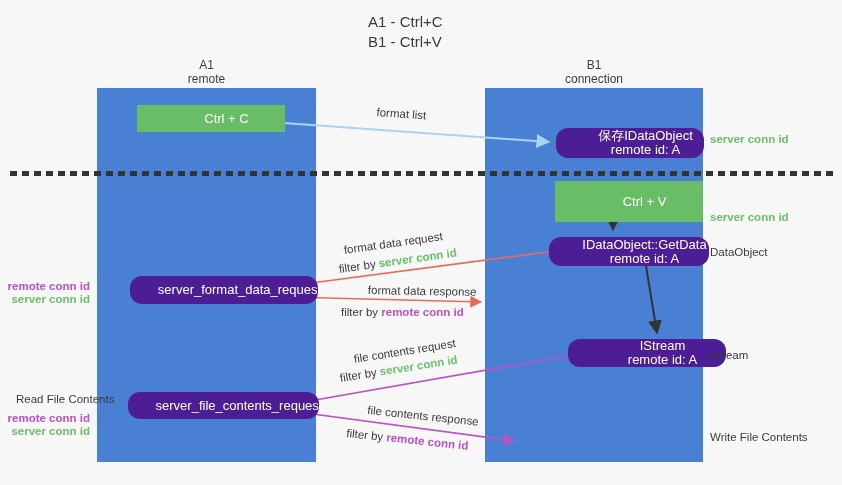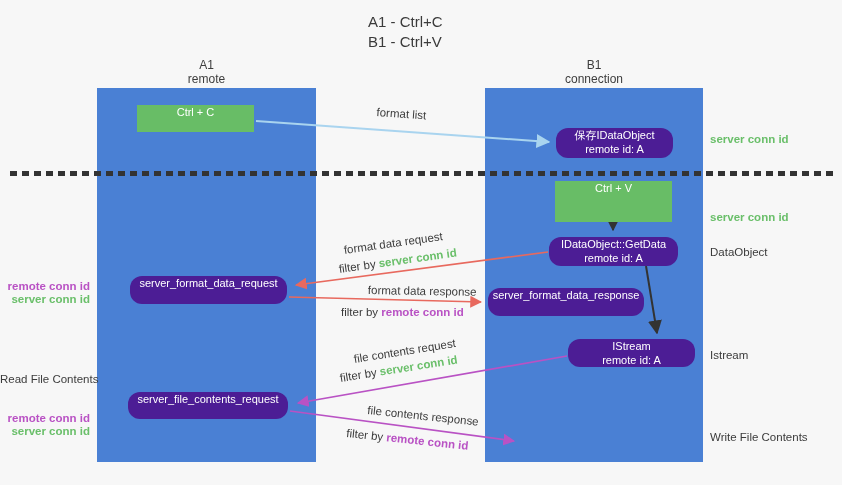--- a/index.html
+++ b/index.html
@@ -9,22 +9,22 @@
   }
   .title{ position:absolute; left:368px; top:12px; font-size:15px; line-height:20px; color:#3b3b3b;}
   .col{ position:absolute; top:88px; height:374px; background:#4a80d4;}
   .col-left{ left:97px; width:219px;}
   .col-right{ left:485px; width:218px;}
   .col-header{ position:absolute; top:58px; text-align:center; font-size:12px; line-height:14px; color:#3d3d3d;}
   .col-header.left{ left:97px; width:219px;}
   .col-header.right{ left:485px; width:218px;}
   .dashed{ position:absolute; left:10px; top:171px; width:826px; height:5px;
     background:repeating-linear-gradient(90deg,#333 0,#333 7px,transparent 7px,transparent 12px);}
-  .node{ position:absolute; display:flex; flex-direction:column; align-items:center; justify-content:flex-start;
-    color:#fff; font-size:11px; line-height:14px; text-align:center;}
+  .node{ position:absolute; display:flex; flex-direction:column; align-items:center; justify-content:center;
+    color:#fff; font-size:13px; line-height:14px; text-align:center;padding-left:31px;}
   .green{ background:#68bd66;}
   .orange{ background:#4c1d95;border-radius:12px;}
   .alabel{ position:absolute; font-size:11.5px; color:#3d3d3d; white-space:nowrap; transform-origin:left top;}
   .side{ position:absolute; font-size:11.5px; white-space:nowrap;}
   .side.rt{ left:710px;}
   .side.lt{ left:0; width:90px; text-align:right;}
   .g{ color:#6abf6a; font-weight:bold;}
   .p{ color:#b952c4; font-weight:bold;}
   .dk{ color:#3b3b3b;}
   svg.arrows{ position:absolute; left:0; top:0; pointer-events:none;}
@@ -97,23 +97,20 @@
 
   <div class="node orange" style="left:568px; top:339px; width:127px; height:28px;">
     <span>IStream</span>
     <span>remote id: A</span>
   </div>
 
   <div class="node orange" style="left:130px; top:276px; width:157px; height:28px;">
     <span>server_format_data_request</span>
   </div>
 
-  <div class="node orange" style="left:488px; top:288px; width:156px; height:28px;">
-    <span>server_format_data_response</span>
-  </div>
 
   <div class="node orange" style="left:128px; top:392px; width:160px; height:27px;">
     <span>server_file_contents_request</span>
   </div>
 
 
   <div class="alabel" style="left:377px; top:106px; transform:rotate(4deg);">format list</div>
 
   <div class="alabel" style="left:343px; top:244px; transform:rotate(-8deg);">format data request</div>
   <div class="alabel" style="left:338px; top:263px; transform:rotate(-8deg);">
@@ -136,17 +133,17 @@
   </div>
 
   <div class="side rt g" style="top:133px;">server conn id</div>
   <div class="side rt g" style="top:211px;">server conn id</div>
   <div class="side rt dk" style="top:246px;">DataObject</div>
   <div class="side rt dk" style="top:349px;">Istream</div>
   <div class="side rt dk" style="top:431px;">Write File Contents</div>
 
   <div class="side lt p" style="top:280px;">remote conn id</div>
   <div class="side lt g" style="top:293px;">server conn id</div>
-  <div class="side lt dk" style="top:373px;">Read File Contents</div>
+  <div class="side lt dk" style="top:393px;padding-left:16px;">Read File Contents</div>
   <div class="side lt p" style="top:412px;">remote conn id</div>
   <div class="side lt g" style="top:425px;">server conn id</div>
 
 </div>
 
 </body></html>

